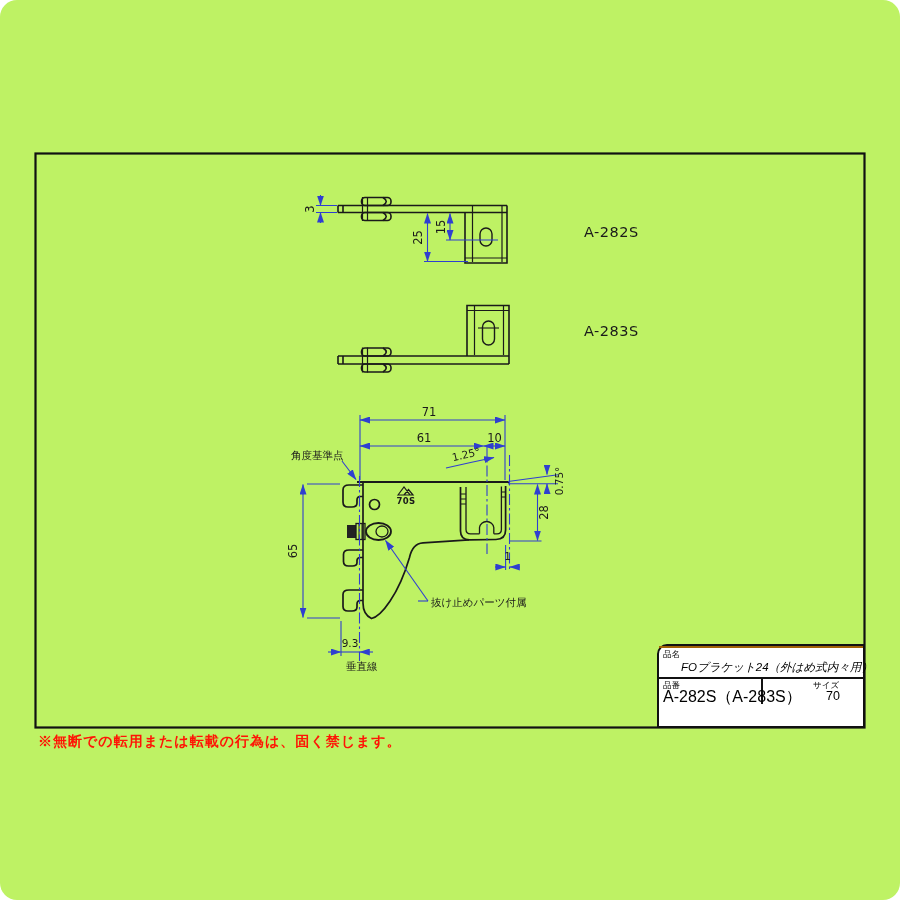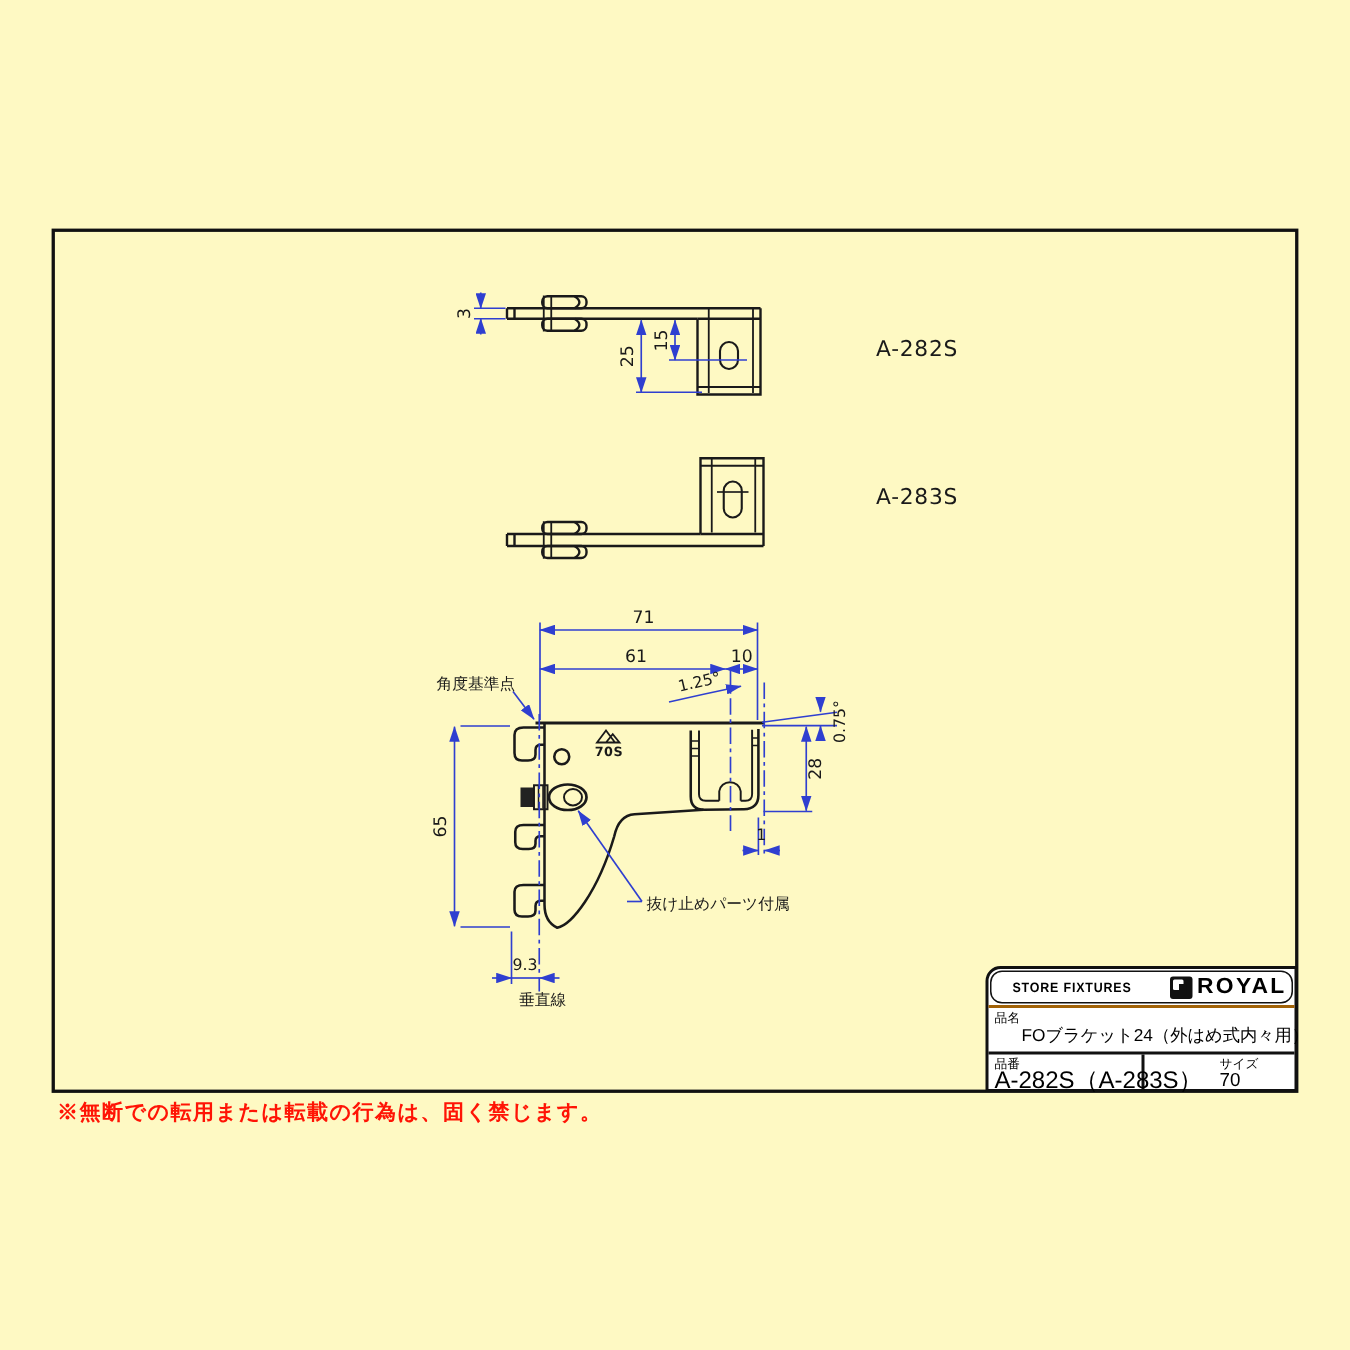--- a/index.html
+++ b/index.html
@@ -1,17 +1,17 @@
 <!DOCTYPE html>
 <html><head>
 <meta charset="utf-8">
 <style>
   html,body{margin:0;padding:0;background:#fff;}
-  .canvas{position:relative;width:900px;height:900px;background:#fef9c3;overflow:hidden;
-          font-family:"Liberation Sans", sans-serif;}
+  .canvas{position:relative;width:900px;height:900px;background:#bef264;overflow:hidden;
+          font-family:"Liberation Sans", sans-serif;border-radius:17px;}
   svg text{font-family:"DejaVu Sans", sans-serif;fill:#1a1a1a;}
   .dimtxt{font-size:11.5px;}
   .dimtxt-s{font-size:10.5px;}
   .jplabel{font-size:10.5px;}
   .viewlabel{font-size:14.5px;letter-spacing:.5px;}
   .stamp{font-size:8.5px;font-weight:bold;letter-spacing:.3px;}
 
   
   .titleblock{position:absolute;left:657px;top:644px;width:208px;height:84px;
               border:2.2px solid #111;border-radius:10px 0 0 0;box-sizing:border-box;background:#fff;}
@@ -19,26 +19,26 @@
              border-radius:8px;margin:1px;display:flex;align-items:center;justify-content:space-between;
              padding:0 6px 0 14px;}
   .tb-store{font-size:9px;font-weight:bold;letter-spacing:.6px;transform:scaleX(.92);transform-origin:left;}
   .tb-brand{display:flex;align-items:center;gap:3px;}
   .tb-logoBox{width:15px;height:15px;background:#111;position:relative;border-radius:2px;}
   .tb-logoBox:before{content:"";position:absolute;left:2px;top:2px;width:7px;height:7px;background:#fff;border-radius:1px;}
   .tb-logoBox:after{content:"";position:absolute;left:6px;top:5px;width:5px;height:8px;background:#111;border-radius:0 0 2px 0;}
   .tb-royal{font-size:14.5px;font-weight:800;letter-spacing:1.5px;transform:scaleX(1.05);transform-origin:left;}
   .tb-row-name{height:31px;box-sizing:border-box;border-top:2px solid #a16207;padding:1px 4px 0 4px;}
   .tb-lab{font-size:8.5px;line-height:10px;}
-  .tb-nameval{font-size:11.5px;line-height:17px;padding-left:18px;white-space:nowrap;}
+  .tb-nameval{font-size:11.5px;line-height:17px;padding-left:18px;white-space:nowrap;font-style:italic;}
   .tb-row-bot{height:27px;box-sizing:border-box;border-top:2px solid #111;display:flex;gap:44px;}
   .tb-code{width:104px;box-sizing:border-box;border-right:2px solid #111;padding:1px 0 0 4px;}
   .tb-size{flex:1;padding:1px 0 0 6px;}
   .tb-codeval{font-size:16px;line-height:13px;white-space:nowrap;}
-  .tb-sizeval{font-size:12.5px;line-height:12px;text-align:left;padding-right:10px;}
+  .tb-sizeval{font-size:12.5px;line-height:12px;text-align:center;padding-right:10px;}
 
   .disclaimer{position:absolute;left:38px;top:733px;color:#ff1405;font-size:14px;
               font-weight:bold;letter-spacing:1px;white-space:nowrap;}
 </style>
 </head>
 <body>
 
 <div class="canvas">
 
 <svg width="900" height="900" viewBox="0 0 900 900">
@@ -171,27 +171,20 @@
   <text class="dimtxt" transform="translate(297,551) rotate(-90)" text-anchor="middle">65</text>
   <text class="dimtxt-s" x="350" y="646.5" text-anchor="middle">9.3</text>
   <text class="dimtxt-s" x="507.5" y="560" text-anchor="middle">1</text>
   <text class="jplabel" x="291" y="459">角度基準点</text>
   <text class="jplabel" x="431" y="606">抜け止めパーツ付属</text>
   <text class="jplabel" x="346" y="670">垂直線</text>
 </svg>
 
 
 <div class="titleblock">
-  <div class="tb-header">
-    <span class="tb-store">STORE FIXTURES</span>
-    <span class="tb-brand">
-      <span class="tb-logoBox"></span>
-      <span class="tb-royal">ROYAL</span>
-    </span>
-  </div>
   <div class="tb-row-name">
     <div class="tb-lab">品名</div>
     <div class="tb-nameval">FOブラケット24（外はめ式内々用）</div>
   </div>
   <div class="tb-row-bot">
     <div class="tb-code">
       <div class="tb-lab">品番</div>
       <div class="tb-codeval">A-282S（A-283S）</div>
     </div>
     <div class="tb-size">

